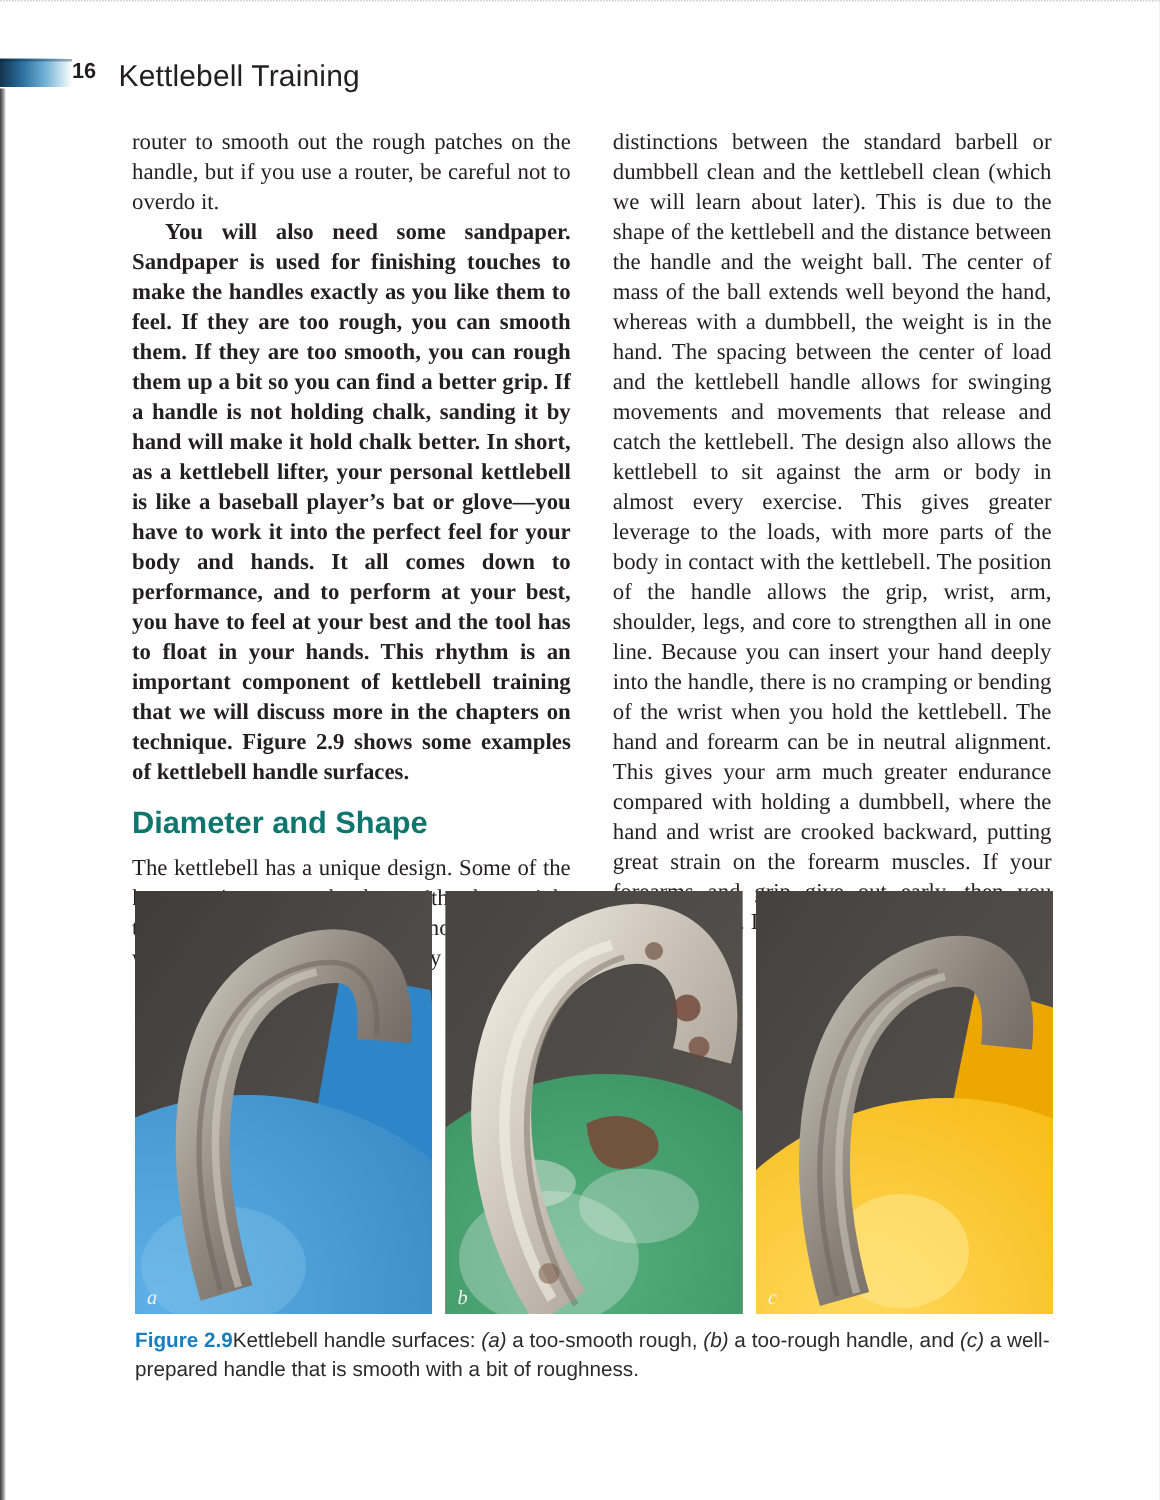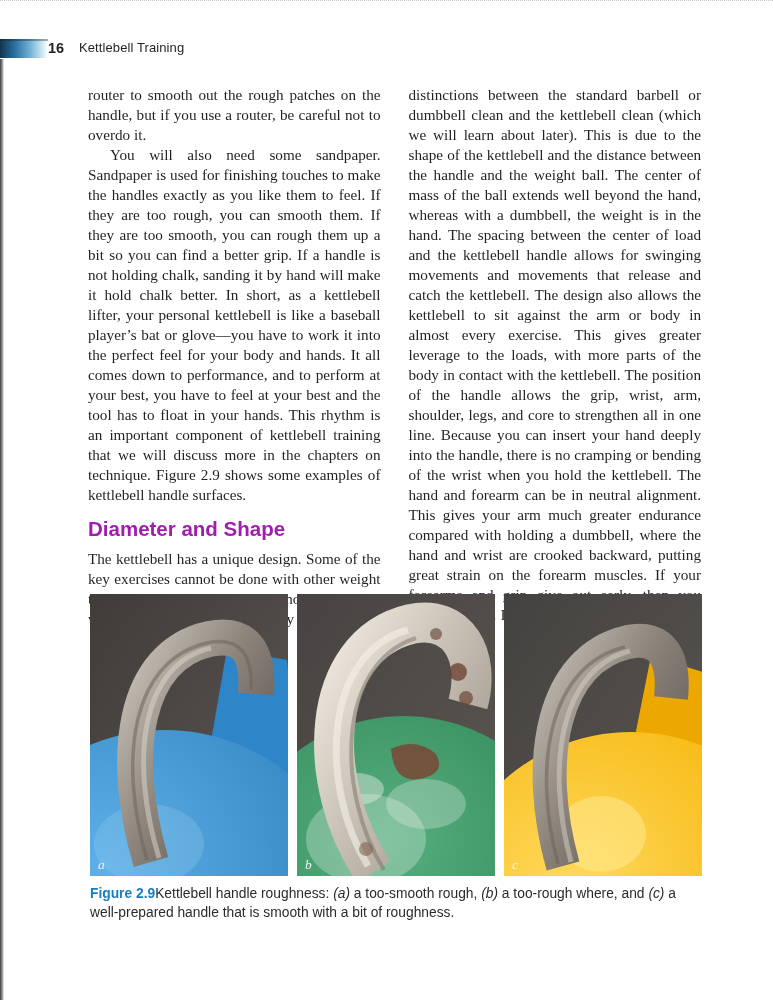--- a/index.html
+++ b/index.html
@@ -12,29 +12,29 @@
   .left-edge{position:absolute;left:0;top:58px;bottom:0;width:4px;
     background:linear-gradient(to right,#3f3d3c,#9a9a9a 60%,rgba(255,255,255,0));}
   
   .header{position:absolute;left:0;top:38px;width:100%;height:20px;}
   .header-bar{position:absolute;left:0;top:0;width:48px;height:19px;
     background:linear-gradient(90deg,#14344e 0%,#2a6e9e 30%,#6fb0d4 62%,#cfe6f2 88%,#ffffff 100%);
     box-shadow:inset 0 2px 0 rgba(10,30,50,.35);}
   .pagenum{position:absolute;left:48px;top:1px;font-family:"Liberation Sans",sans-serif;
     font-weight:bold;font-size:14.5px;color:#231f20;}
   .runhead{position:absolute;left:79px;top:1px;font-family:"Liberation Sans",sans-serif;
-    font-size:13px;color:#231f20;letter-spacing:.1px;}
+    font-size:20px;color:#231f20;letter-spacing:.1px;}
   
   .columns{position:absolute;left:88px;top:84px;width:613px;display:flex;gap:28px;}
   .col{flex:1;font-size:15.2px;line-height:20px;text-align:justify;}
   .col p{margin:0;}
-  .col p.indent{text-indent:22px;}
+  .col p.indent{text-indent:22px;font-weight:bold;}
   .section-heading{
     font-family:"Liberation Sans",sans-serif;font-size:20.5px;font-weight:bold;
-    color:#a21caf;margin:12px 0 8px 0;line-height:24px;text-align:left;}
+    color:#0f766e;margin:12px 0 8px 0;line-height:24px;text-align:left;}
   
   .figure{position:absolute;left:90px;top:593px;width:612px;height:282px;display:flex;gap:9px;}
   .photo{position:relative;flex:1;height:282px;overflow:hidden;background:#4a4644;}
   .photo svg{display:block;width:100%;height:100%;}
   .photo-label{position:absolute;left:8px;bottom:5px;color:#f2f2f0;
     font-family:"Liberation Serif",serif;font-style:italic;font-size:13.5px;line-height:13px;}
   
   .caption{position:absolute;left:90px;top:884px;width:618px;margin:0;
     font-family:"Liberation Sans",sans-serif;font-size:13.8px;line-height:18.5px;color:#2b2b2b;}
   .fig-label{font-weight:bold;color:#177fc0;padding-right:0;}
@@ -154,15 +154,15 @@
         <ellipse cx="98" cy="240" rx="45" ry="38" fill="#ffe98f" opacity="0.55"></ellipse>
         <path d="M 60 272 C 30 165 50 65 125 48 C 160 41 172 65 168 104" fill="none" stroke="url(#steelC)" stroke-width="34"></path>
         <path d="M 55 270 C 28 168 48 70 122 53" fill="none" stroke="#6d655d" stroke-width="3.5" opacity="0.55"></path>
         <path d="M 68 268 C 42 170 58 74 127 57" fill="none" stroke="#d8d2c8" stroke-width="5" opacity="0.5"></path>
       </svg>
       <span class="photo-label">c</span>
     </div>
   </div>
 
   <p class="caption">
-    <span class="fig-label">Figure 2.9</span><span>Kettlebell handle roughness: </span><em>(a)</em><span> a too-smooth rough, </span><em>(b)</em><span> a too-rough where, and </span><em>(c)</em><span> a well-prepared handle that is smooth with a bit of roughness.</span>
+    <span class="fig-label">Figure 2.9</span><span>Kettlebell handle surfaces: </span><em>(a)</em><span> a too-smooth rough, </span><em>(b)</em><span> a too-rough handle, and </span><em>(c)</em><span> a well-prepared handle that is smooth with a bit of roughness.</span>
   </p>
 </div>
 
 </body></html>

